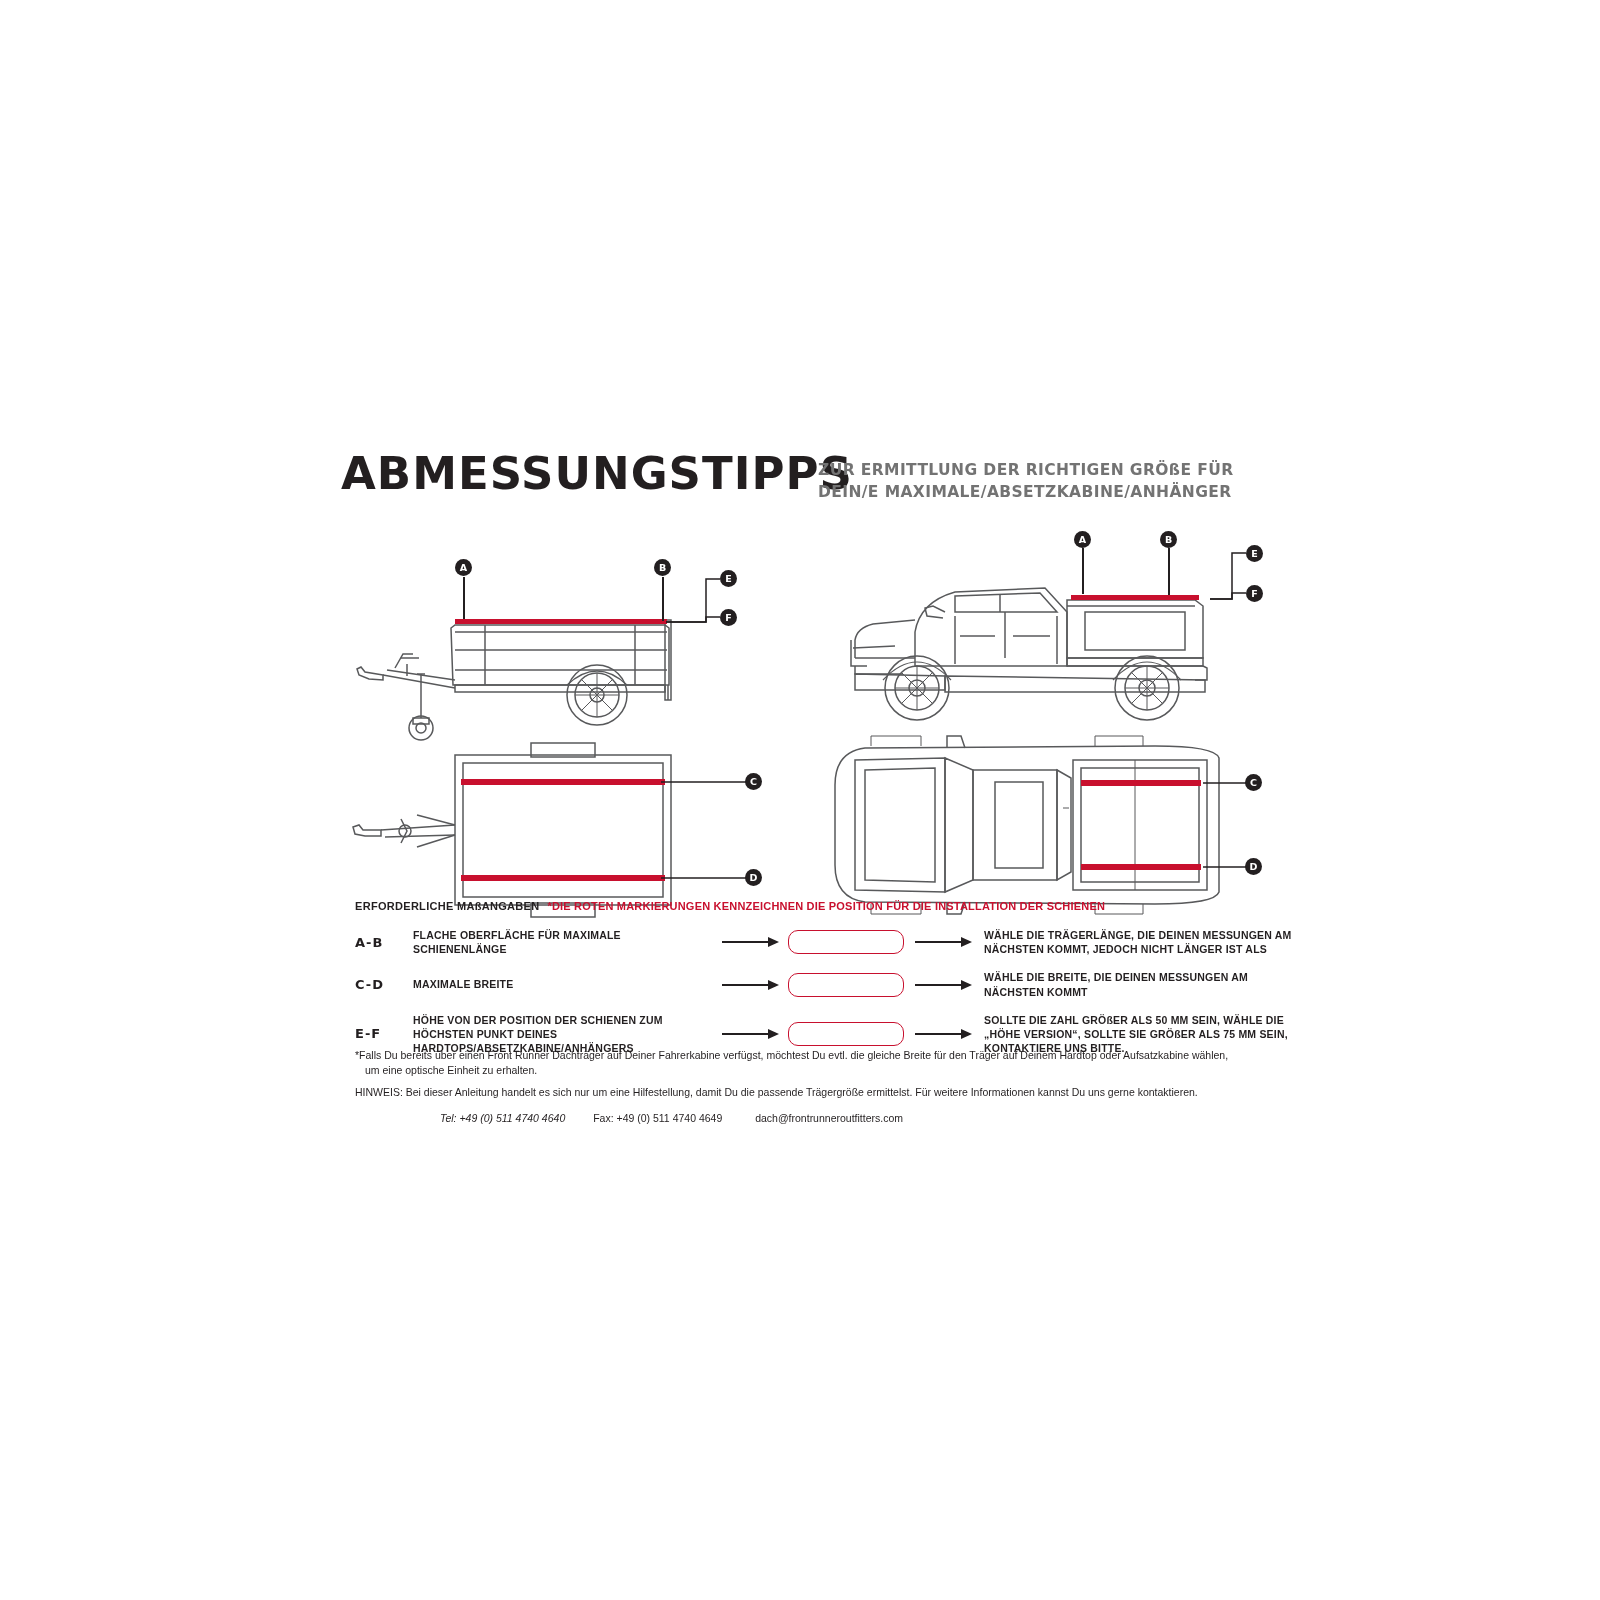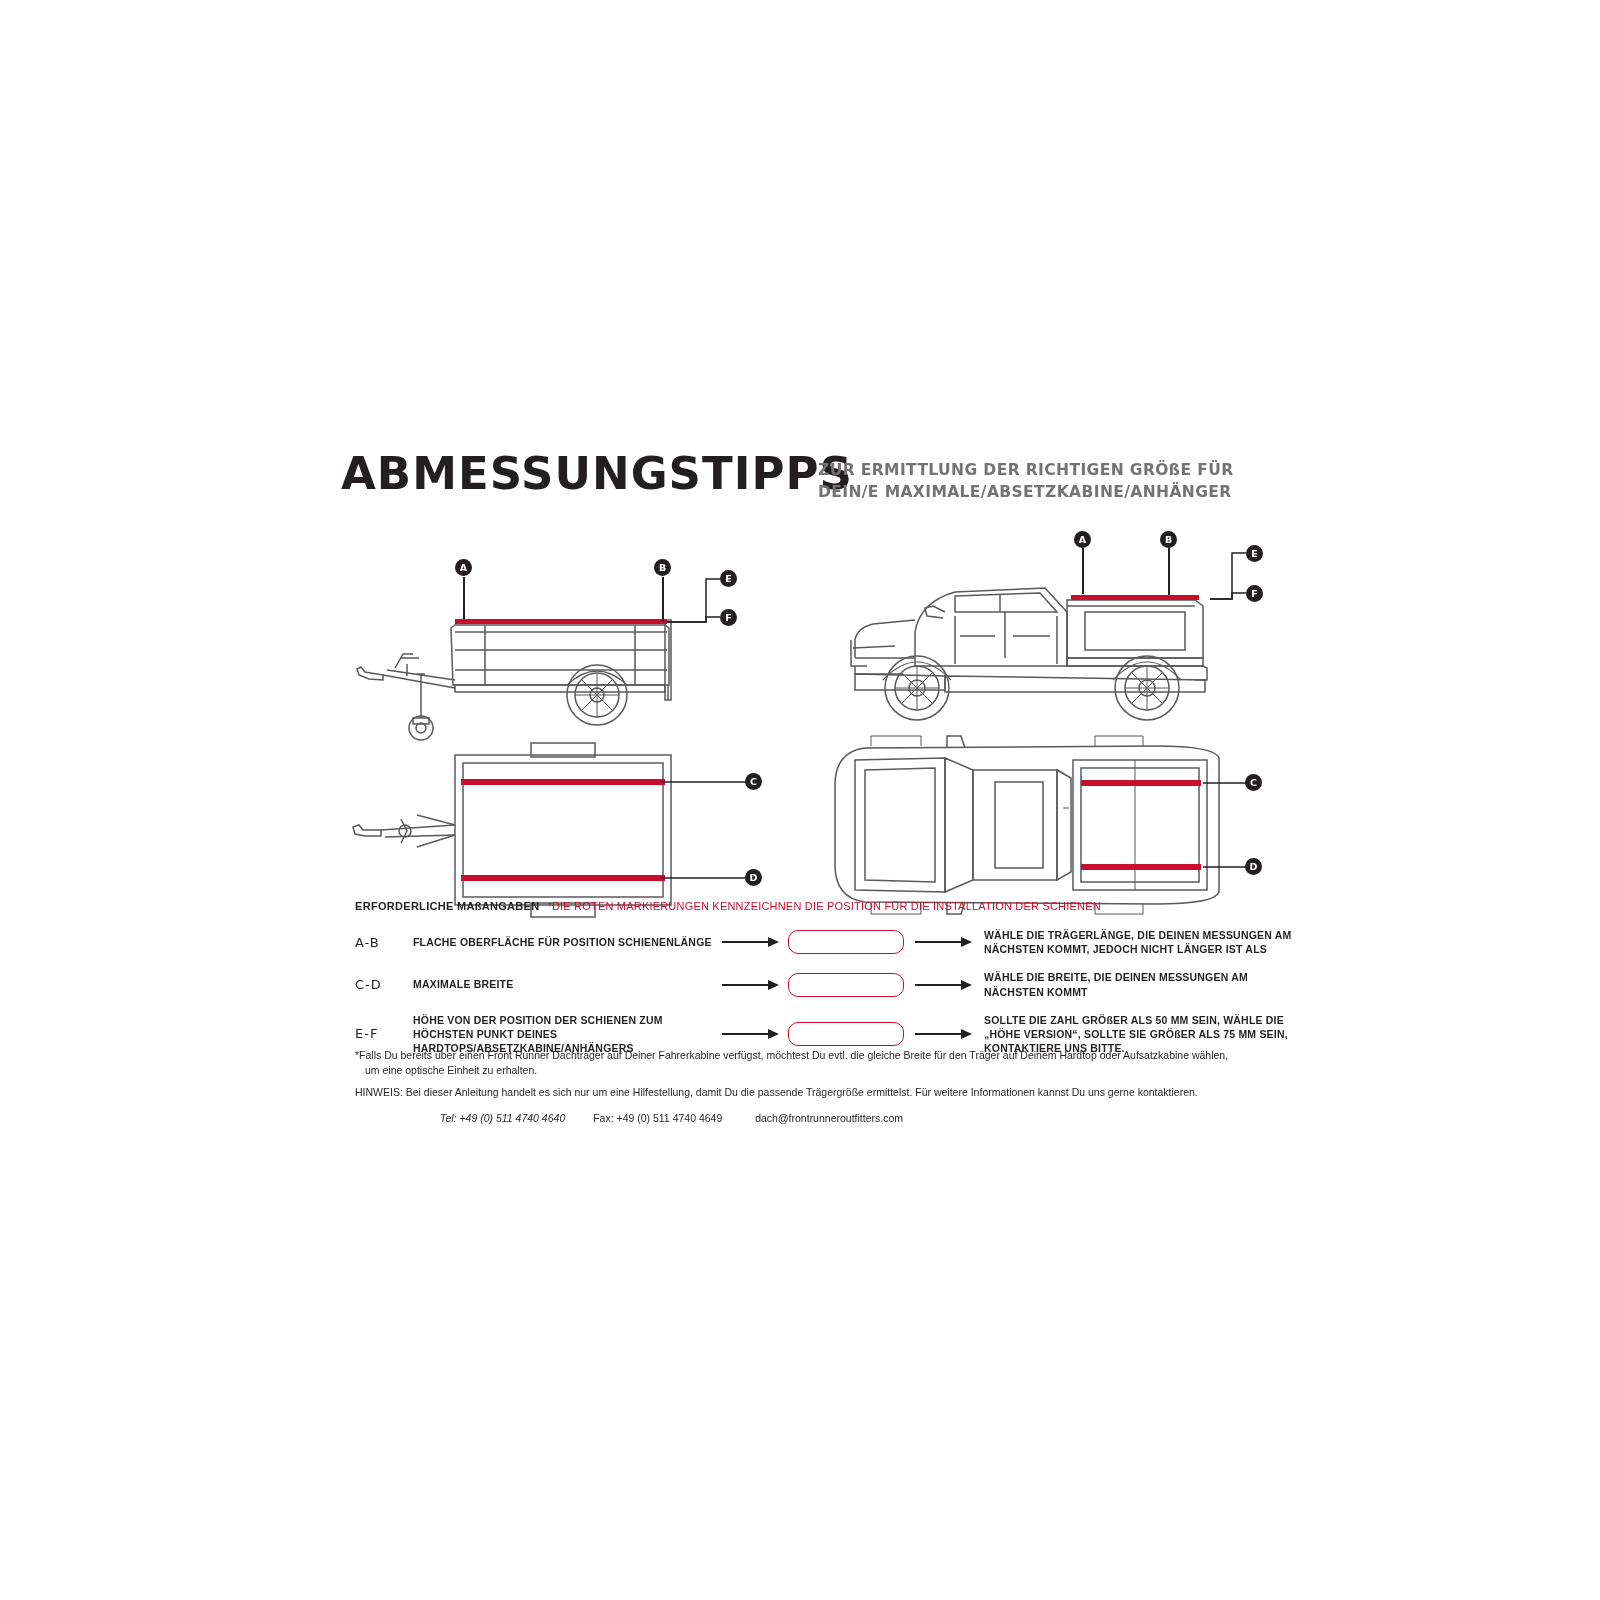--- a/index.html
+++ b/index.html
@@ -31,25 +31,25 @@
     background:#231f20;color:#fff;font-size:9.5px;font-weight:bold;
     display:flex;align-items:center;justify-content:center;
     font-family:"DejaVu Sans", sans-serif;
   }
   .lead{position:absolute;background:#231f20;}
 
   
   .legend{position:absolute;left:355px;top:900px;width:940px;}
   .legend-head{display:flex;align-items:center;gap:8px;}
   .legend-head .lbl{font-size:11px;font-weight:bold;letter-spacing:.3px;}
-  .legend-head .red{font-size:11px;font-weight:normal;color:#c8102e;letter-spacing:.2px;}
+  .legend-head .red{font-size:11px;font-weight:bold;color:#c8102e;letter-spacing:.2px;}
 
   .rows{margin-top:16px;}
   .row{display:flex;align-items:center;margin-bottom:14px;}
-  .code{width:58px;font-size:13px;font-weight:normal;letter-spacing:1px;font-family:"DejaVu Sans", sans-serif;}
+  .code{width:58px;font-size:13px;font-weight:bold;letter-spacing:1px;font-family:"DejaVu Sans", sans-serif;}
   .desc{width:300px;font-size:10.5px;font-weight:bold;line-height:1.35;letter-spacing:.2px;}
   .arrow{width:75px;display:flex;align-items:center;justify-content:center;}
   .arrow svg{display:block;}
   .field{
     width:110px;height:20px;border:1.4px solid #c8102e;border-radius:10px;background:#fff;
   }
   .arrow2{width:80px;display:flex;align-items:center;justify-content:center;}
   .note{flex:1;font-size:10.5px;font-weight:bold;line-height:1.35;letter-spacing:.2px;}
 
   .footnote{position:absolute;left:355px;top:1048px;width:930px;font-size:10.5px;line-height:1.45;}
@@ -270,21 +270,21 @@
   <div class="legend">
     <div class="legend-head">
       <span class="lbl">ERFORDERLICHE MAßANGABEN</span>
       <span class="red">*DIE ROTEN MARKIERUNGEN KENNZEICHNEN DIE POSITION FÜR DIE INSTALLATION DER SCHIENEN</span>
     </div>
 
     <div class="rows">
 
       <div class="row">
         <div class="code">A-B</div>
-        <div class="desc">FLACHE OBERFLÄCHE FÜR POSITION SCHIENENLÄNGE</div>
+        <div class="desc">FLACHE OBERFLÄCHE FÜR MAXIMALE SCHIENENLÄNGE</div>
         <div class="arrow">
           <svg width="58" height="12" viewBox="0 0 58 12">
               <path d="M0 6 L46 6" stroke="#231f20" stroke-width="2"></path>
               <path d="M46 1 L57 6 L46 11 Z" fill="#231f20"></path>
             </svg>
         </div>
         <input class="field" type="text" value="" placeholder="" style="">
         <div class="arrow2">
           <svg width="58" height="12" viewBox="0 0 58 12">
               <path d="M0 6 L46 6" stroke="#231f20" stroke-width="2"></path>

